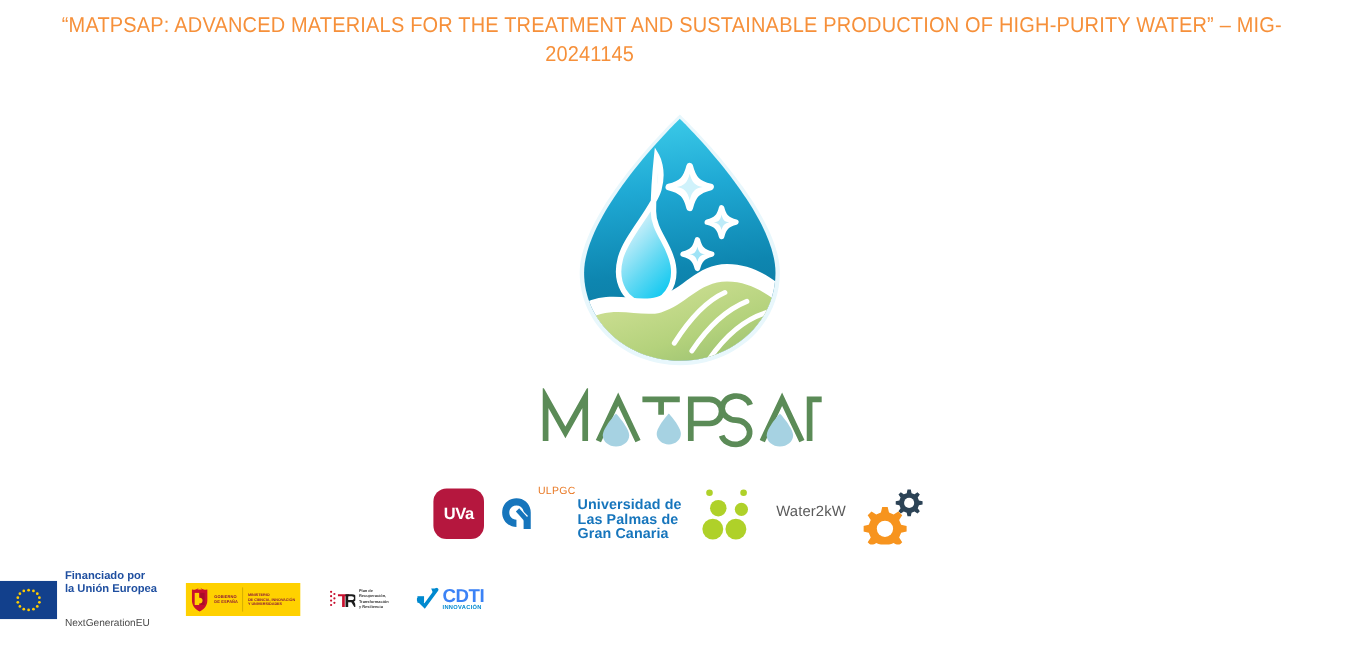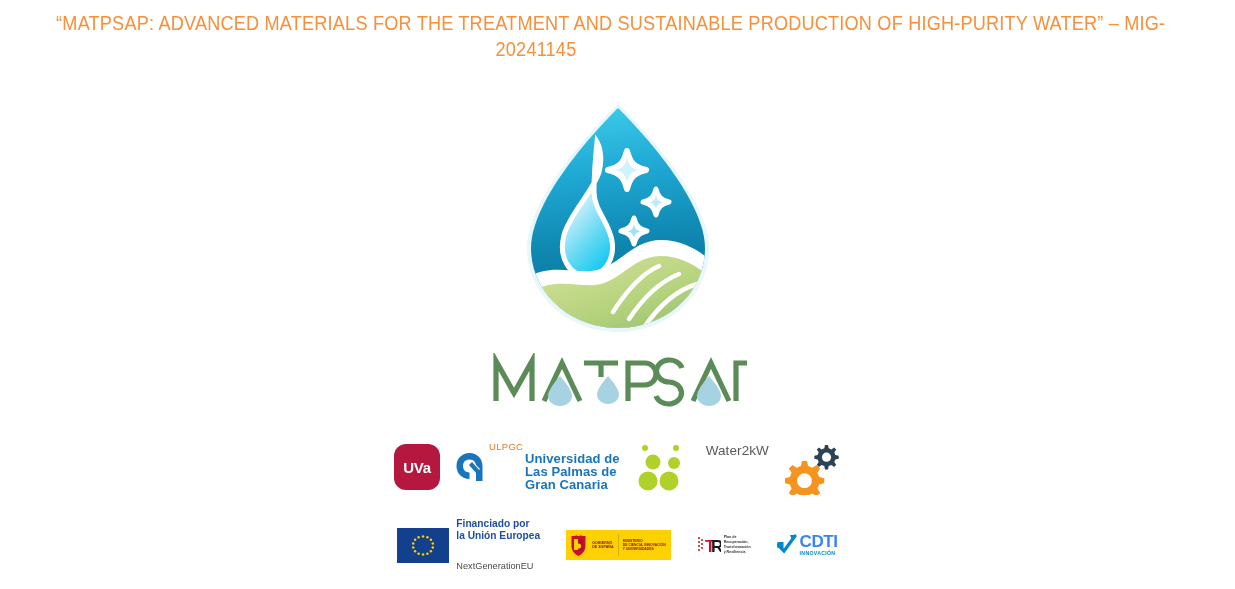--- a/index.html
+++ b/index.html
@@ -92,40 +92,40 @@
   }
   .ulpgc-name {
     color: #1675BC;
     font-size: 13px;
     font-weight: bold;
     letter-spacing: 0.1px;
     font-family: "Liberation Sans", sans-serif;
     padding-left: 36px;
   }
 
-  .water2kw-logo { display: flex; align-items: flex-start; gap: 16px; }
+  .water2kw-logo { display: flex; align-items: center; gap: 16px; }
   .w2kw-dots { width: 56px; height: 48px; }
   .w2kw-text {
     color: #5A5A5A;
     font-size: 13.5px;
     letter-spacing: 0.1px;
     font-family: "Liberation Sans", sans-serif;
     padding-bottom: 5px;
   }
 
   .gears-logo { width: 56px; height: 56px; margin-left: 2px; }
 
   
   .funding {
     position: absolute;
     left: 0; top: 522px;
     width: 1235px;
     display: flex;
     align-items: center;
-    justify-content: center;
+    justify-content: flex-start;
     gap: 26px;
     height: 46px;
   }
   .eu-logo { display: flex; align-items: center; gap: 7px; }
   .eu-flag { width: 52px; height: 35px; }
   .eu-text-block { line-height: 1.12; }
   .eu-line {
     color: #1F4FA0;
     font-size: 10.2px;
     font-weight: bold;

